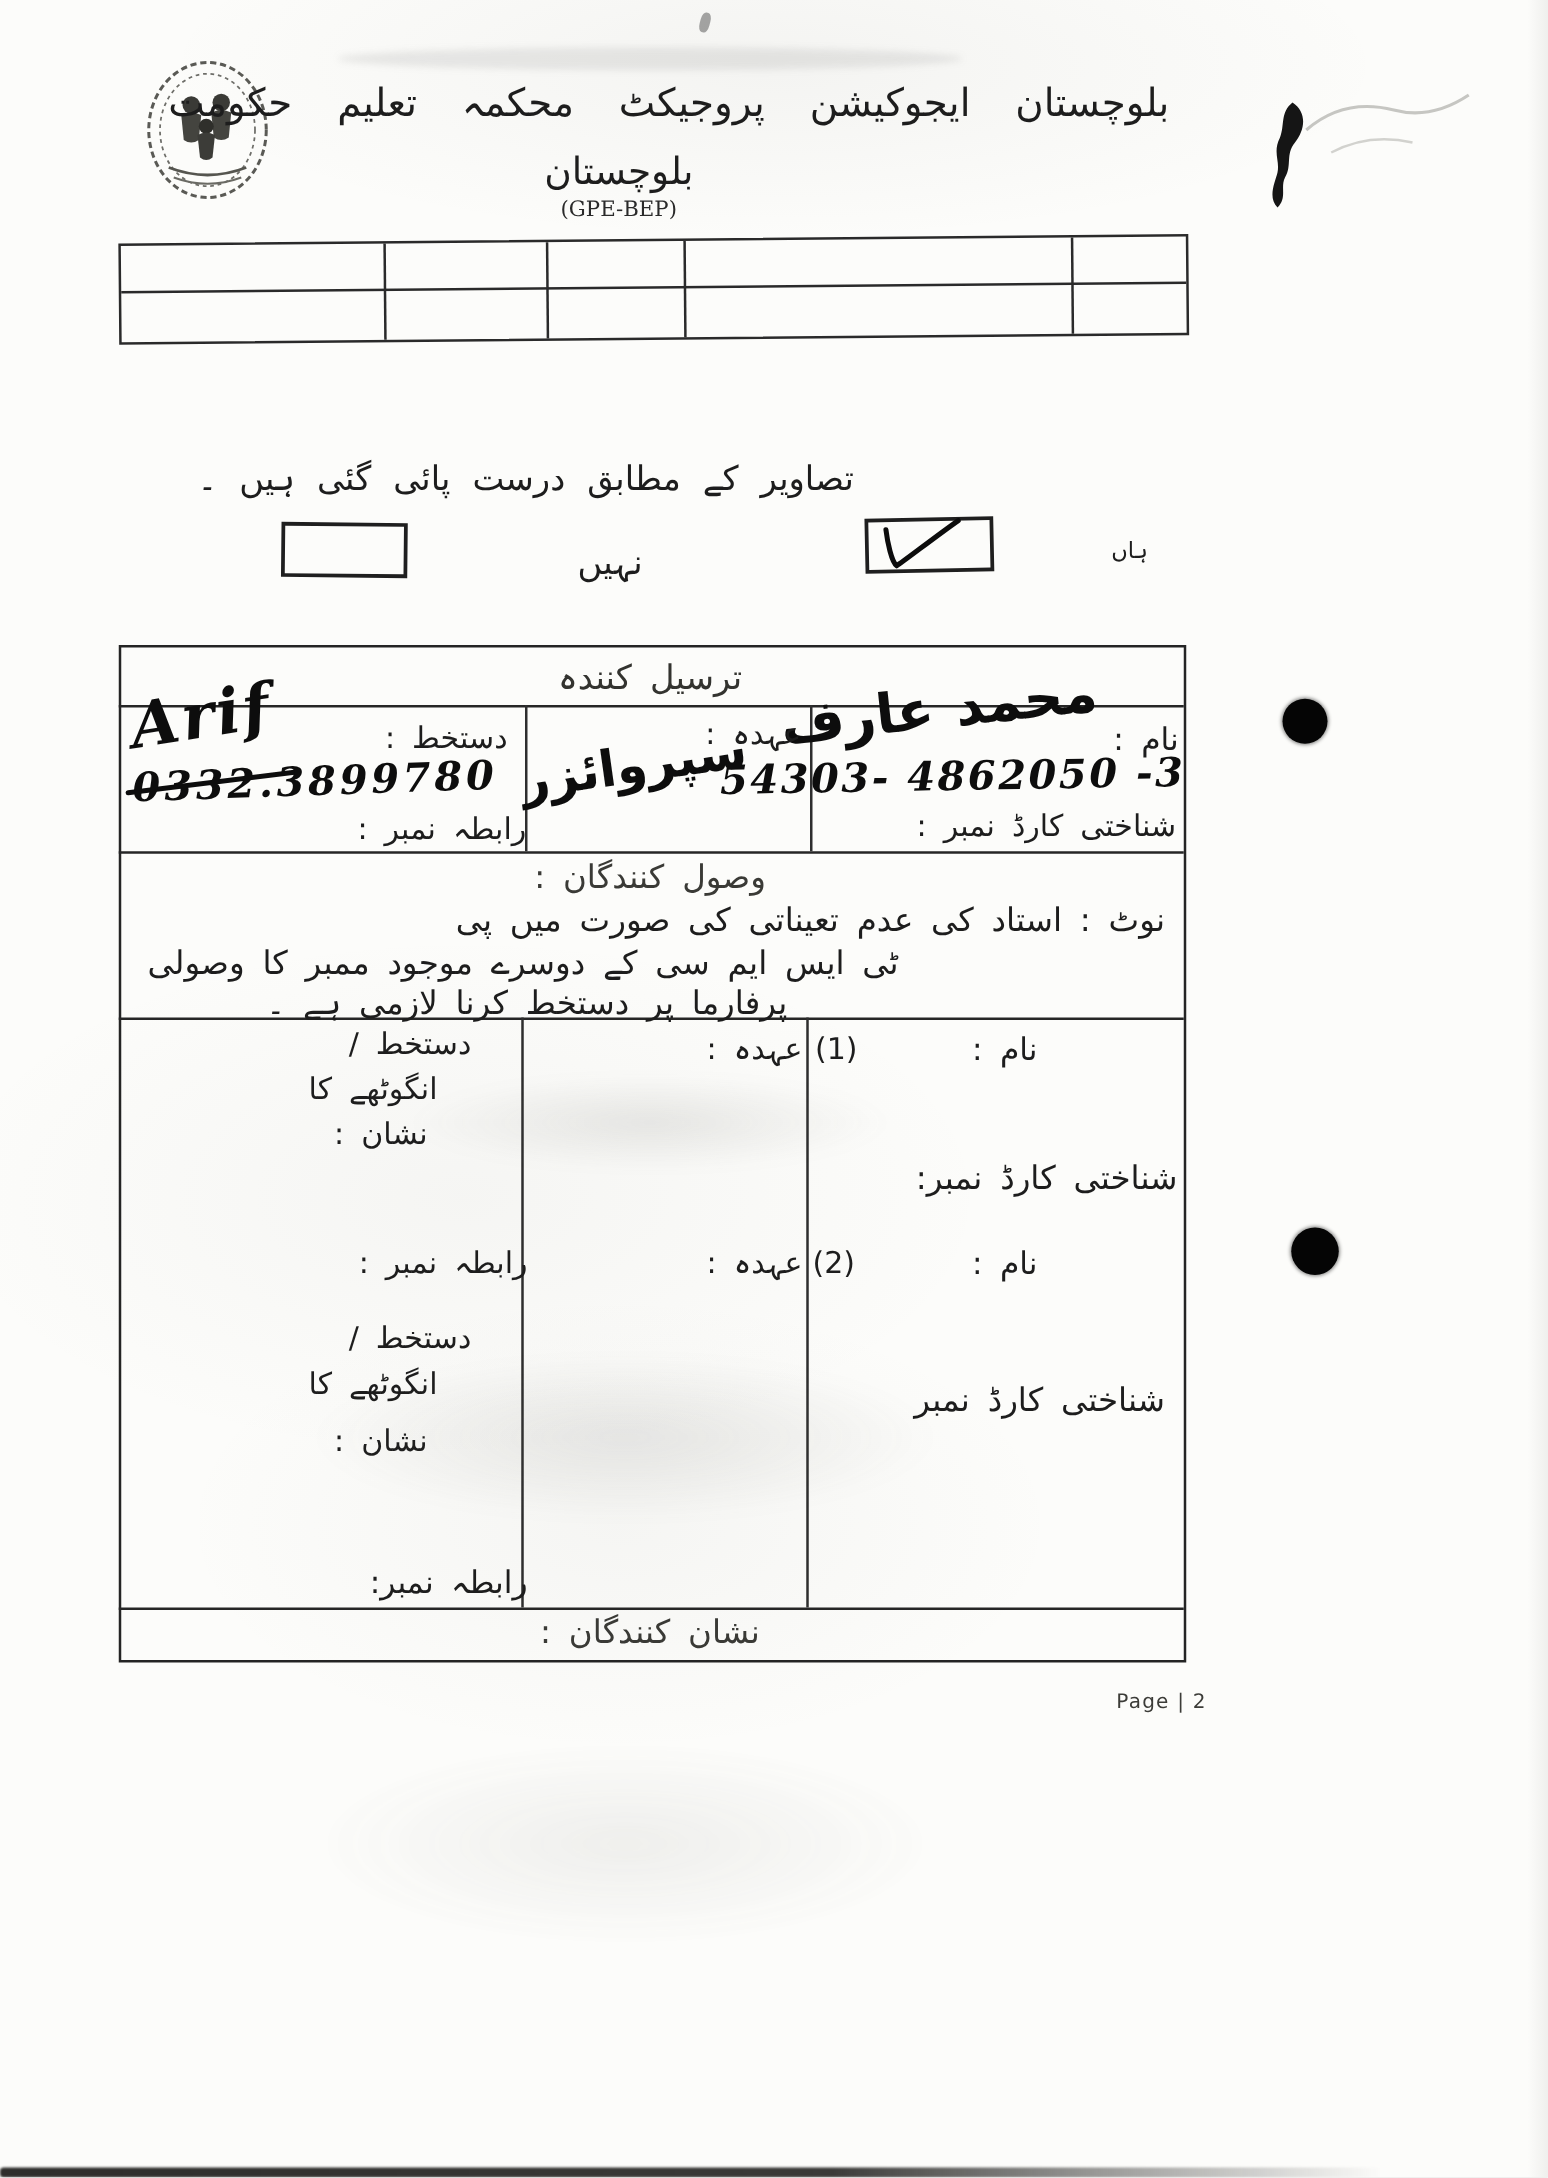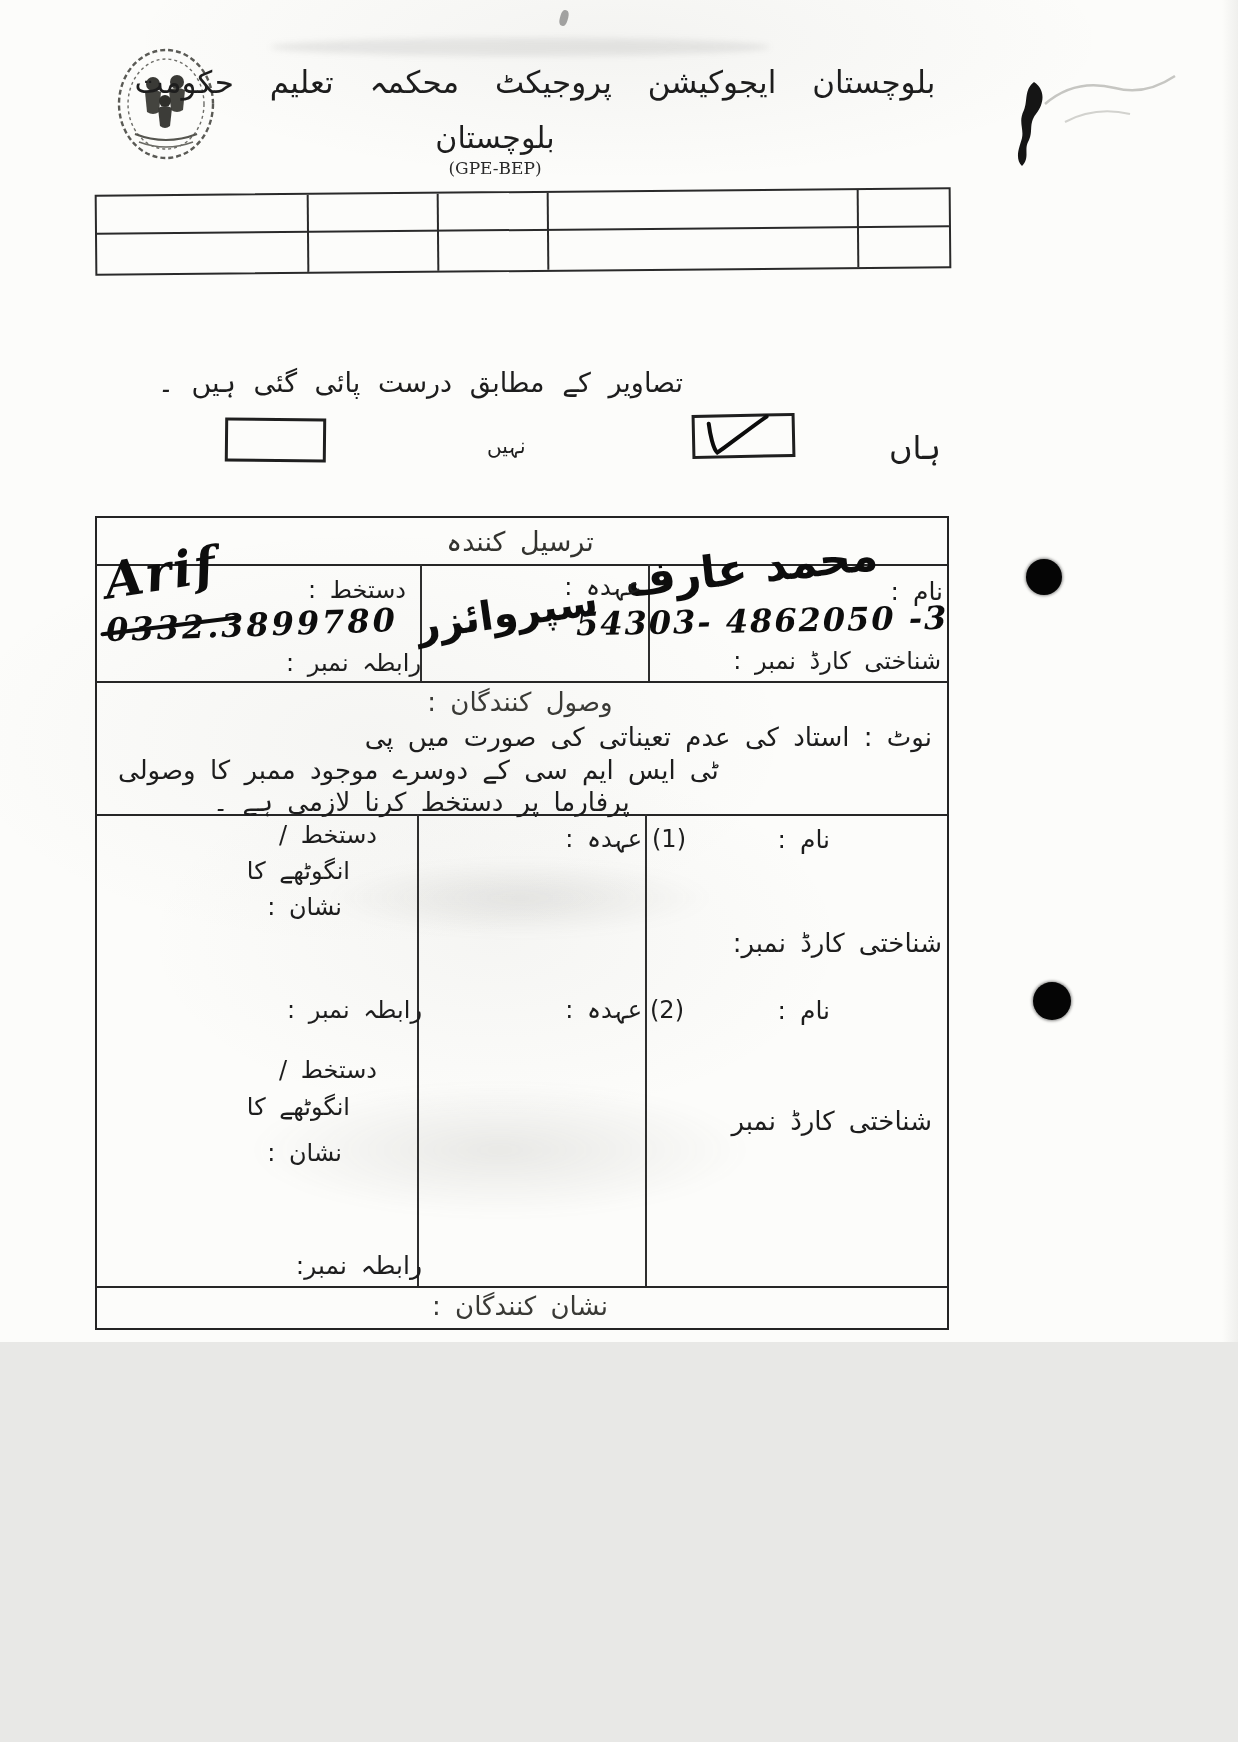--- a/index.html
+++ b/index.html
@@ -1,17 +1,17 @@
 <!DOCTYPE html>
 <html><head>
 <meta charset="utf-8">
 <style>
   html,body { margin:0; padding:0; background:#e8e8e6; }
   .page {
-    position:relative; width:1238px; height:1342px; margin:0 auto;
+    position:relative; width:1238px; height:1742px; margin:0 auto;
     background:
       radial-gradient(ellipse 600px 300px at 30% 55%, rgba(120,120,115,0.05), transparent 70%),
       radial-gradient(ellipse 500px 260px at 40% 70%, rgba(120,120,115,0.05), transparent 70%),
       radial-gradient(ellipse 700px 200px at 50% 3%, rgba(110,110,105,0.06), transparent 70%),
       #fcfcfa;
     overflow:hidden;
     font-family:"DejaVu Sans", sans-serif;
     color:#1d1d1d;
   }
   .abs { position:absolute; }
@@ -72,29 +72,29 @@
   <div class="abs" style="left:95px; top:191px; width:852px; height:77px; border:2px solid #2a2a2a; transform:rotate(-0.5deg);">
     <div class="abs" style="left:0; top:36px; width:100%; height:2px; background:#2a2a2a;"></div>
     <div class="abs" style="left:210px; top:0; width:2px; height:100%; background:#2a2a2a;"></div>
     <div class="abs" style="left:340px; top:0; width:2px; height:100%; background:#2a2a2a;"></div>
     <div class="abs" style="left:450px; top:0; width:2px; height:100%; background:#2a2a2a;"></div>
     <div class="abs" style="left:760px; top:0; width:2px; height:100%; background:#2a2a2a;"></div>
   </div>
 
   <div class="abs ur" style="left:158px; top:367px; font-size:27px; letter-spacing:2px; word-spacing:9px;">تصاویر کے مطابق درست پائی گئی ہیں ۔</div>
 
-  <div class="abs ur" style="left:889px; top:429px; font-size:32px;">ہاں</div>
+  <div class="abs ur" style="left:889px; top:429px; font-size:18px;">ہاں</div>
   <div class="chk" style="left:692px; top:414px; width:97px; height:38px; transform:rotate(-1.2deg);">
     <div class="abs" style="left:6px; top:-6px;">
       <svg width="78" height="52" viewBox="0 0 78 52">
         <path d="M8,12 C9,22 12,38 16,41 C20,39 48,18 66,6" fill="none" stroke="#0c0c0c" stroke-width="4" stroke-linecap="round"></path>
       </svg>
     </div>
   </div>
-  <div class="abs ur" style="left:487px; top:434px; font-size:20px;">نہیں</div>
+  <div class="abs ur" style="left:462px; top:434px; font-size:27px;">نہیں</div>
   <div class="chk" style="left:225px; top:418px; width:95px; height:38px; transform:rotate(0.6deg);"></div>
 
   <div class="abs" style="left:95px; top:516px; width:850px; height:810px; border:2px solid #242424;"></div>
   <div class="hline" style="left:95px; top:564px; width:852px;"></div>
   <div class="hline" style="left:95px; top:681px; width:852px;"></div>
   <div class="hline" style="left:95px; top:814px; width:852px;"></div>
   <div class="hline" style="left:95px; top:1286px; width:852px;"></div>
   <div class="vline" style="left:420px; top:564px; height:117px;"></div>
   <div class="vline" style="left:648px; top:564px; height:117px;"></div>
   <div class="vline" style="left:417px; top:814px; height:472px;"></div>

